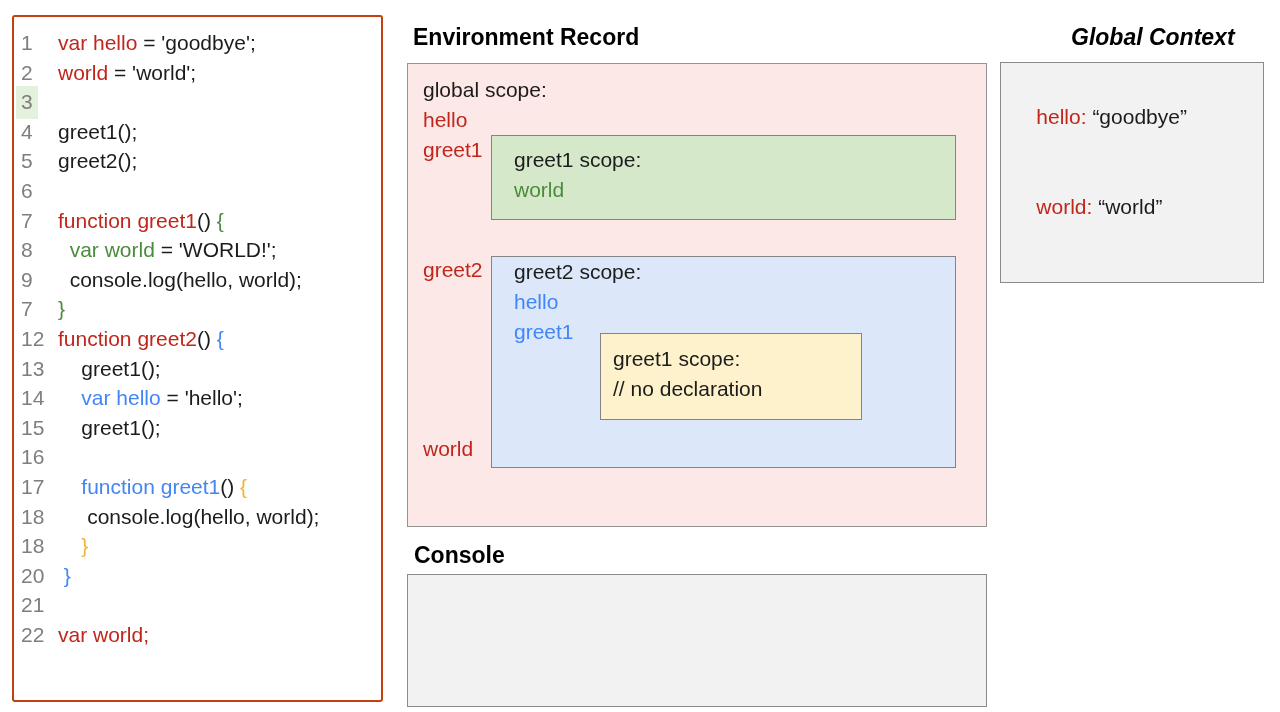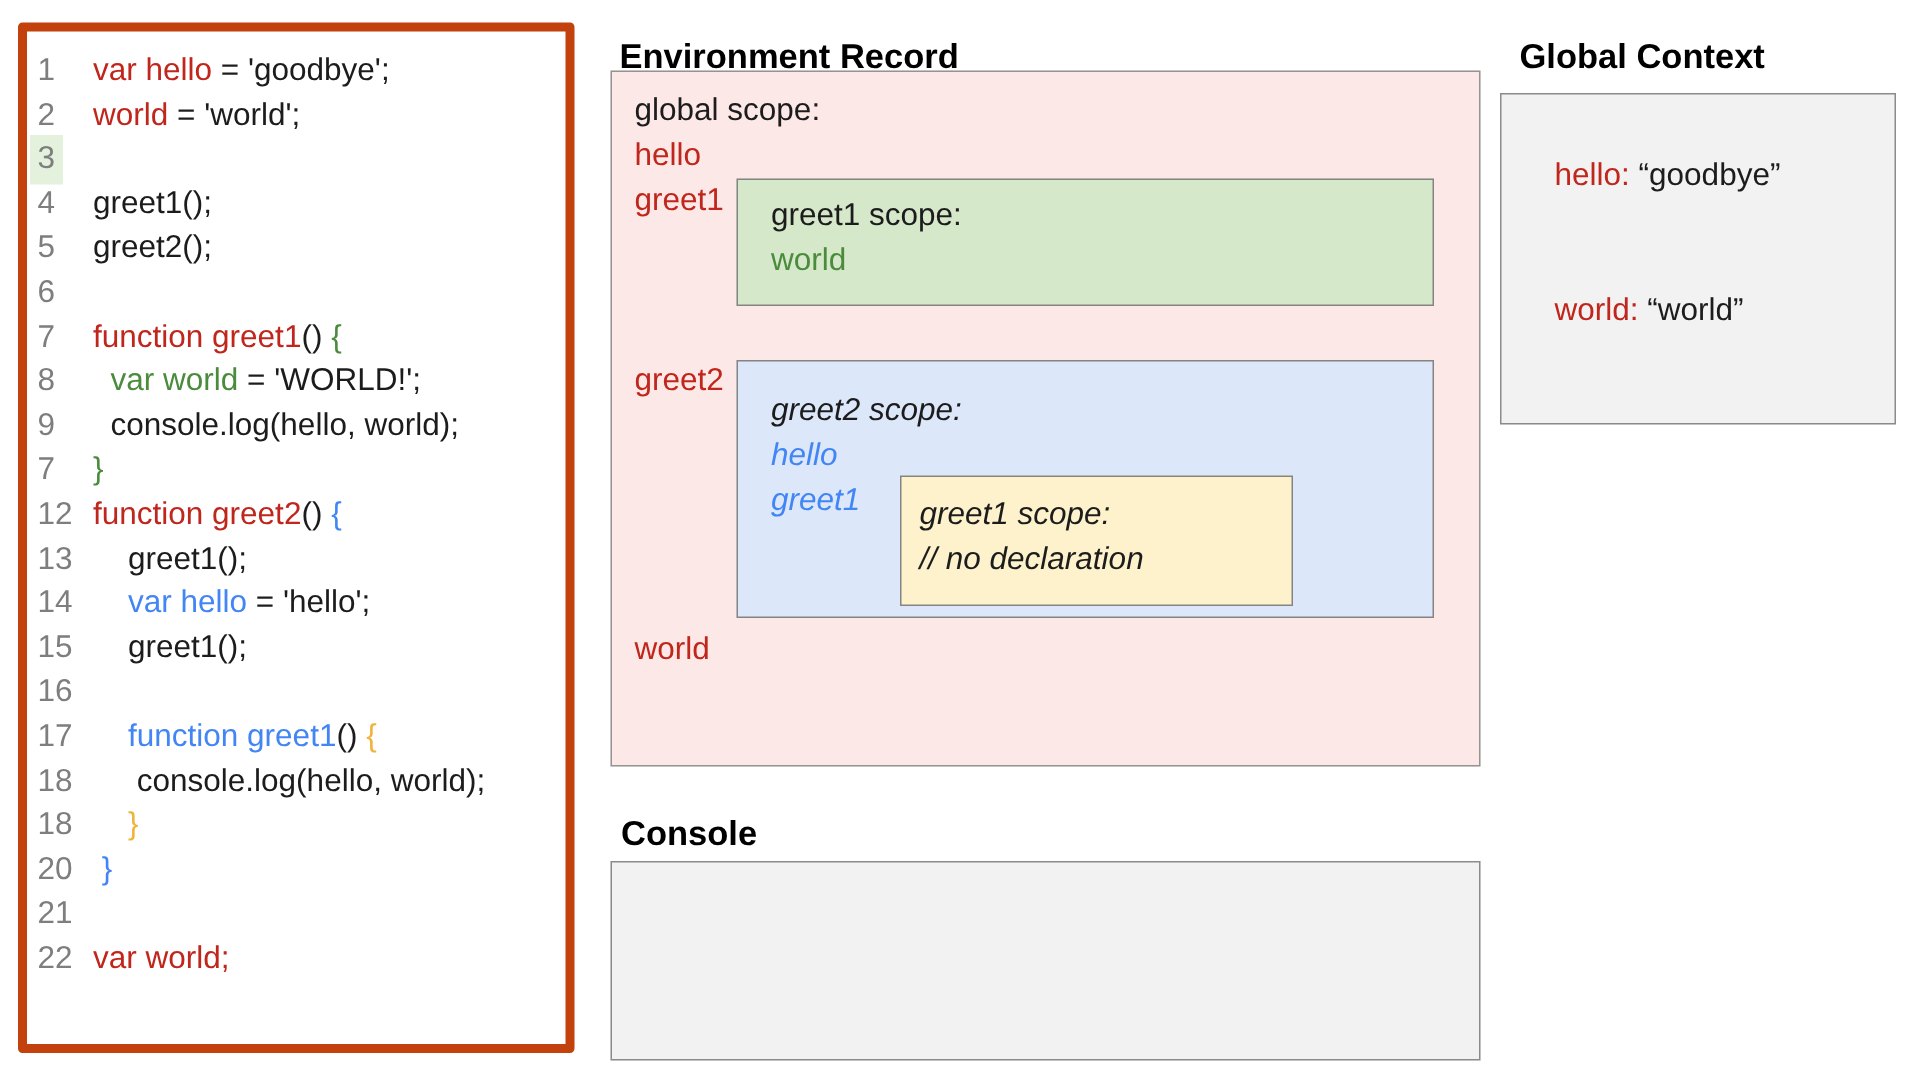--- a/index.html
+++ b/index.html
@@ -11,21 +11,21 @@
     overflow: hidden;
     color: #1c1c1c;
   }
 
   
   .code-panel {
     position: absolute;
     left: 12px; top: 15px;
     width: 371px; height: 687px;
     background: #ffffff;
-    border: 6px solid #c2410c;
+    border: 2px solid #c2410c;
     border-radius: 3px;
     padding: 11px 4px 0 7px;
     overflow: hidden;
   }
   .code-line {
     height: 29.6px;
     line-height: 29.6px;
     font-size: 21px;
     white-space: pre;
   }
@@ -49,52 +49,51 @@
 
   
   .panel-title {
     position: absolute;
     font-size: 23px;
     line-height: 1.15;
     font-weight: bold;
     color: #000000;
   }
   .title-env     { left: 413px; top: 24px; }
-  .title-global  { left: 1013px; top: 24px; }
+  .title-global  { left: 1071px; top: 24px; font-style: italic; }
   .title-console { left: 414px; top: 542px; }
 
   
   .etext { font-size: 21px; line-height: 30px; }
   .global-scope-box {
     position: absolute;
-    left: 407px; top: 47px;
+    left: 407px; top: 63px;
     width: 580px; height: 464px;
     background: #fce8e6;
     border: 1.5px solid #949494;
   }
   .global-head { position: absolute; left: 15px; top: 11px; }
   .label-red   { color: #c0261c; }
   .label-blue  { color: #4285f4; }
   .label-green { color: #4a8b3c; }
   .label-greet2 { position: absolute; left: 15px; top: 191px; }
   .label-world  { position: absolute; left: 15px; top: 370px; }
 
   .scope-box { position: absolute; border: 1.5px solid #848484; }
   .greet1-scope {
     left: 83px; top: 71px;
     width: 465px; height: 85px;
     background: #d6e8ca;
     padding: 9px 0 0 22px;
   }
   .greet2-scope {
     left: 83px; top: 192px;
-    width: 465px; height: 172px;
+    width: 465px; height: 212px;
     background: #dce8f9;
-    padding: 18px 0 0 22px;
-    font-style: italic;
+    padding: 0 0 0 22px;
   }
   .inner-greet1-scope {
     left: 108px; top: 76px;
     width: 262px; height: 87px;
     background: #fdf2cc;
     padding: 10px 0 0 12px;
   }
 
   
   .global-context-box {

